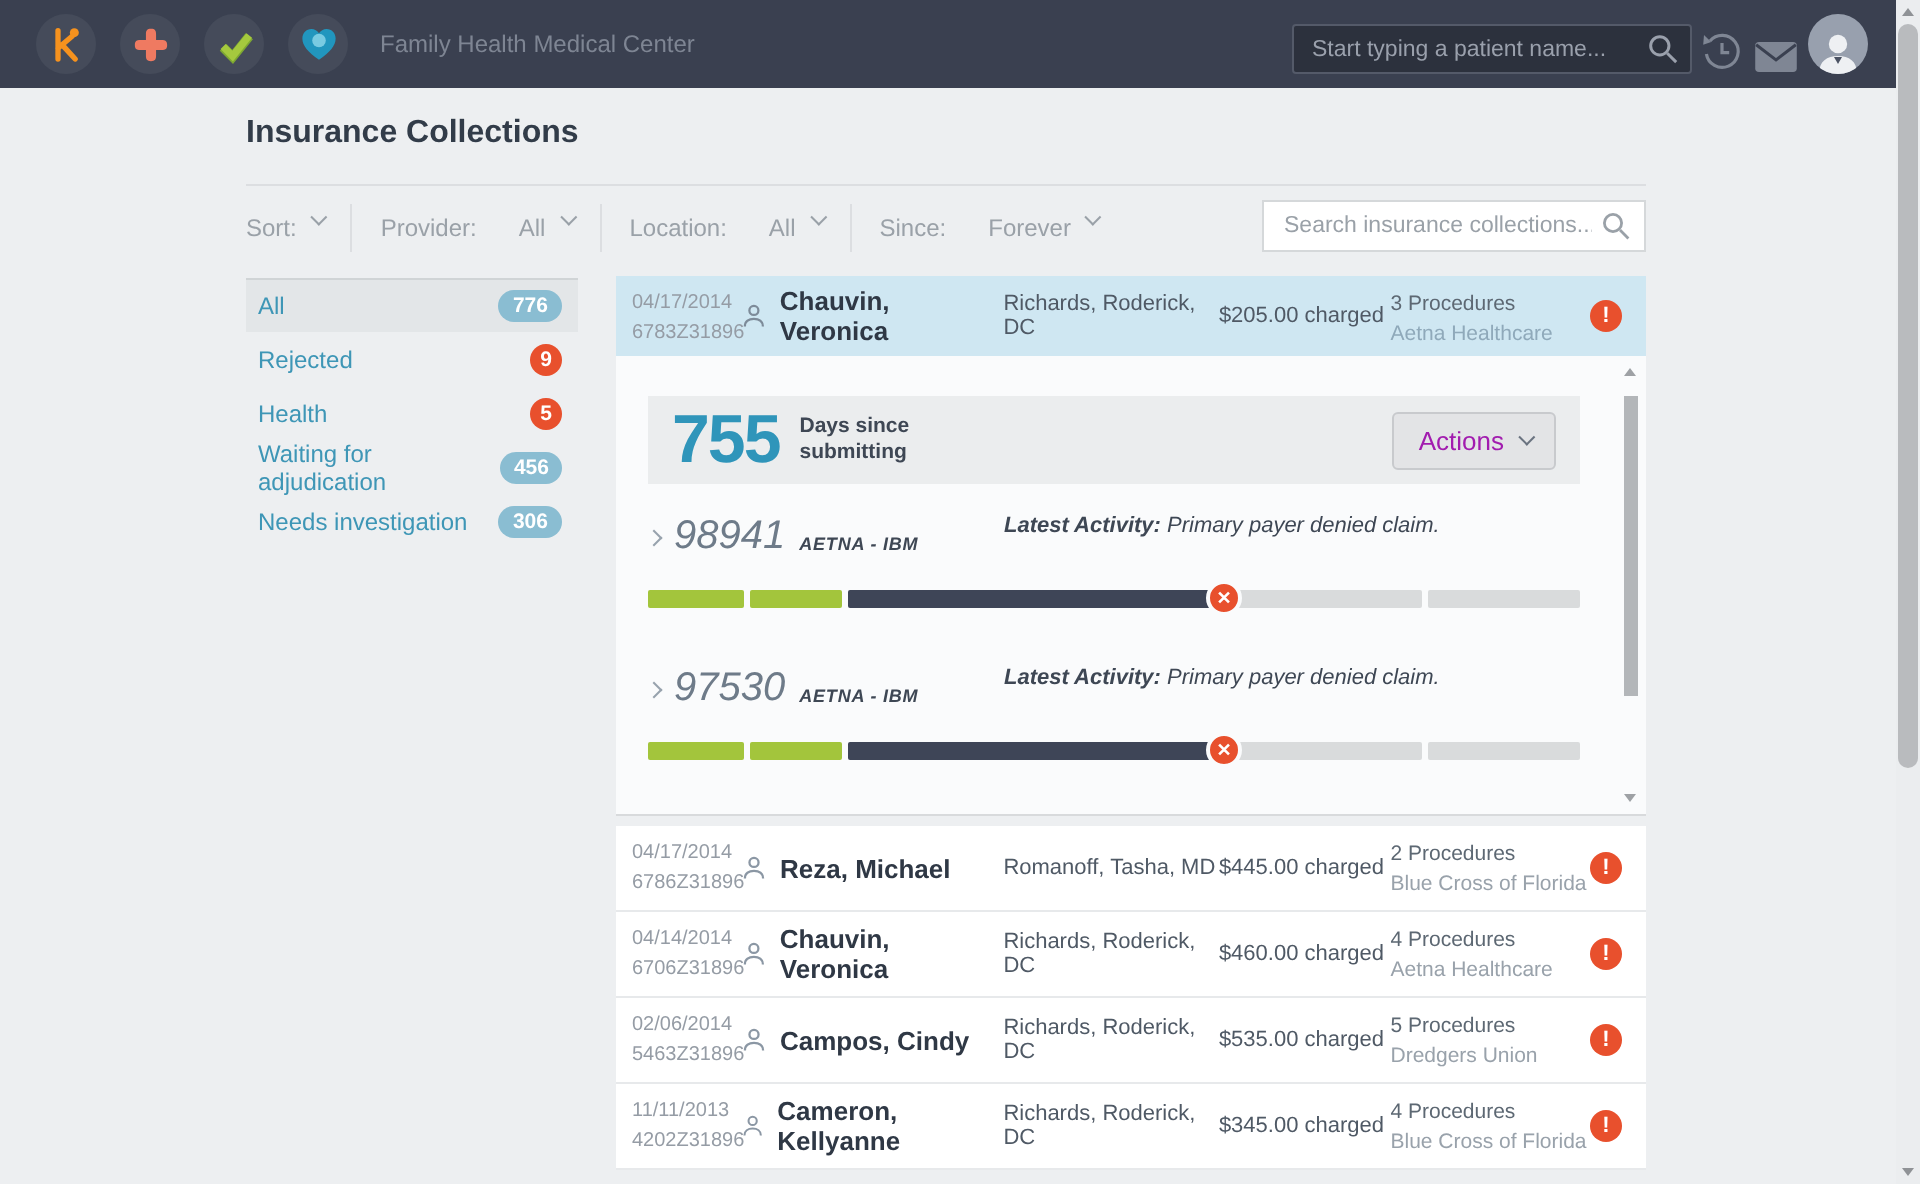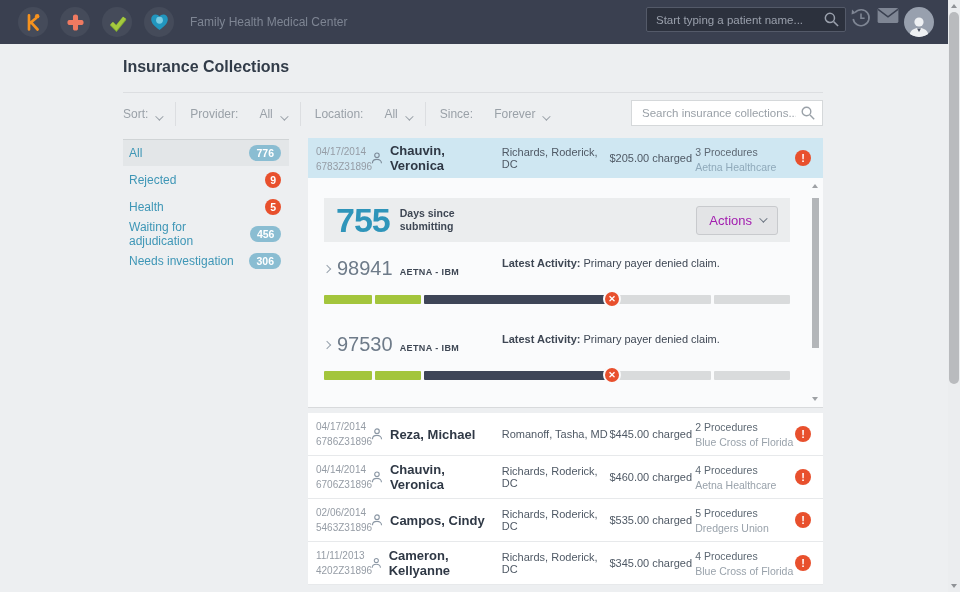--- a/index.html
+++ b/index.html
@@ -5,21 +5,21 @@
   * { margin:0; padding:0; box-sizing:border-box; }
   html,body { width:960px; height:592px; overflow:hidden; }
   body { font-family:"Liberation Sans", sans-serif; background:#edeff1; position:relative; }
 
   
   .topbar { position:absolute; top:0; left:0; width:948px; height:44px; background:var(--topbar-bg,#3a4050); display:flex; align-items:center; }
   .app-icons { display:flex; gap:12px; margin-left:18px; }
   .app-icon { width:30px; height:30px; border-radius:50%; background:#454b5a; display:flex; align-items:center; justify-content:center; cursor:pointer; }
   .app-icon svg { display:block; }
   .practice-name { color:#7e8593; font-size:12px; margin-left:16px; }
-  .topbar-right { margin-left:auto; display:flex; align-items:flex-start; gap:4px; margin-right:14px; }
+  .topbar-right { margin-left:auto; display:flex; align-items:flex-end; gap:4px; margin-right:14px; }
   .patient-search { position:relative; }
   .patient-search input { width:200px; height:25px; background:#2c313d; border:1px solid #545a69; border-radius:2px; color:#b8bdc7; font-size:11.5px; padding:0 26px 0 9px; outline:none; font-family:"Liberation Sans", sans-serif; }
   .patient-search input::placeholder { color:#9aa0ac; }
   .patient-search .mag { position:absolute; right:6px; top:4px; color:#9aa0ac; }
   .top-ico { color:#7f8694; cursor:pointer; display:flex; align-items:center; }
   .avatar { width:30px; height:30px; border-radius:50%; background:#98a0ae; display:flex; align-items:flex-end; justify-content:center; overflow:hidden; cursor:pointer; }
 
   
   .page-scrollbar { position:absolute; right:0; top:0; width:12px; height:592px; background:#ebedef; z-index:50; }
   .page-scrollbar .thumb { position:absolute; left:1px; top:12px; width:10px; height:372px; background:#b9bbbe; border-radius:5px; }
@@ -27,21 +27,21 @@
   .sb-arrow.up { top:4px; border-bottom:4px solid #8f9296; }
   .sb-arrow.down { bottom:4px; border-top:4px solid #8f9296; }
 
   
   .content { position:absolute; top:44px; left:0; width:948px; height:548px; }
   .page-title { position:absolute; left:123px; top:14px; font-size:16px; font-weight:bold; color:#323c49; }
   .title-divider { position:absolute; left:123px; top:48px; width:700px; height:1px; background:#dcdee1; }
 
   
   .filterbar { position:absolute; left:123px; top:56px; width:700px; height:27px; display:flex; align-items:center; color:#9aa1a8; font-size:12px; }
-  .f-group { display:flex; align-items:flex-end; gap:7px; cursor:pointer; }
+  .f-group { display:flex; align-items:flex-start; gap:7px; cursor:pointer; }
   .f-sep { width:1px; height:24px; background:#dcdee1; margin:0 14px; }
   .chev { width:6px; height:6px; border-right:1.5px solid #9aa1a8; border-bottom:1.5px solid #9aa1a8; transform:rotate(45deg) translateY(-2px); display:inline-block; }
   .coll-search { position:absolute; right:0; top:0; }
   .coll-search input { width:192px; height:26px; background:#fff; border:1px solid #d5d8da; color:#5a636e; font-size:11.5px; padding:0 26px 0 10px; outline:none; font-family:"Liberation Sans", sans-serif; }
   .coll-search input::placeholder { color:#9aa1a8; }
   .coll-search .mag { position:absolute; right:7px; top:5px; color:#9aa1a8; }
 
   
   .sidebar { position:absolute; left:123px; top:95px; width:166px; }
   .side-item { height:27px; display:flex; align-items:center; justify-content:space-between; padding:0 8px 0 6px; cursor:pointer; color:var(--accent-teal,#3e96b6); font-size:12px; }
@@ -65,21 +65,21 @@
   .alert-ico { width:16px; height:16px; border-radius:50%; background:var(--alert-red,#e8502d); color:#fff; font-size:11px; font-weight:bold; display:flex; align-items:center; justify-content:center; }
 
   
   .detail { position:relative; background:#fafbfc; height:230px; border-bottom:1px solid #d8dadc; padding:20px 33px 0 16px; }
   .days-bar { height:44px; background:#ebedee; display:flex; align-items:center; padding:0 12px; }
   .days-num { font-size:34px; font-weight:bold; color:#2f95ba; letter-spacing:-1px; }
   .days-label { margin-left:10px; font-size:10.5px; font-weight:bold; color:#3e4754; line-height:1.25; }
   .actions-btn { margin-left:auto; background:#e3e4e6; border:1px solid #c8cacd; border-radius:3px; font-size:13px; color:#a21caf; padding:6px 12px; display:flex; align-items:center; gap:7px; cursor:pointer; }
   .actions-btn .chev { border-color:#6a7380; }
   .claim { position:relative; margin-top:15px; }
-  .claim-head { position:relative; height:27px; cursor:pointer; }
+  .claim-head { position:relative; height:27px; cursor:pointer;font-style:italic; }
   .claim-left { display:flex; align-items:center; gap:7px; }
   .chev-right { width:6px; height:6px; border-right:1.5px solid #97a2ad; border-bottom:1.5px solid #97a2ad; transform:rotate(-45deg); display:inline-block; }
   .claim-num { font-size:20px; color:#6e7b89; }
   .claim-payer { font-size:9px; font-weight:bold; color:#3e4754; letter-spacing:.4px; margin-top:6px; }
   .claim-activity { position:absolute; left:166px; top:0; font-size:11px; color:#3e4754;margin-left:12px; }
   .claim-activity b { font-weight:bold; }
   .progress-bar { display:flex; gap:3px; margin-top:11px; height:9px; }
   .seg { position:relative; border-radius:1px; }
   .seg:last-child { flex:1 1 auto !important; }
   .x-marker { position:absolute; right:-9px; top:-5px; width:18px; height:18px; border-radius:50%; background:var(--alert-red,#e8502d); border:2px solid #fafbfc; color:#fff; font-size:9px; font-weight:bold; display:flex; align-items:center; justify-content:center; z-index:2; }

